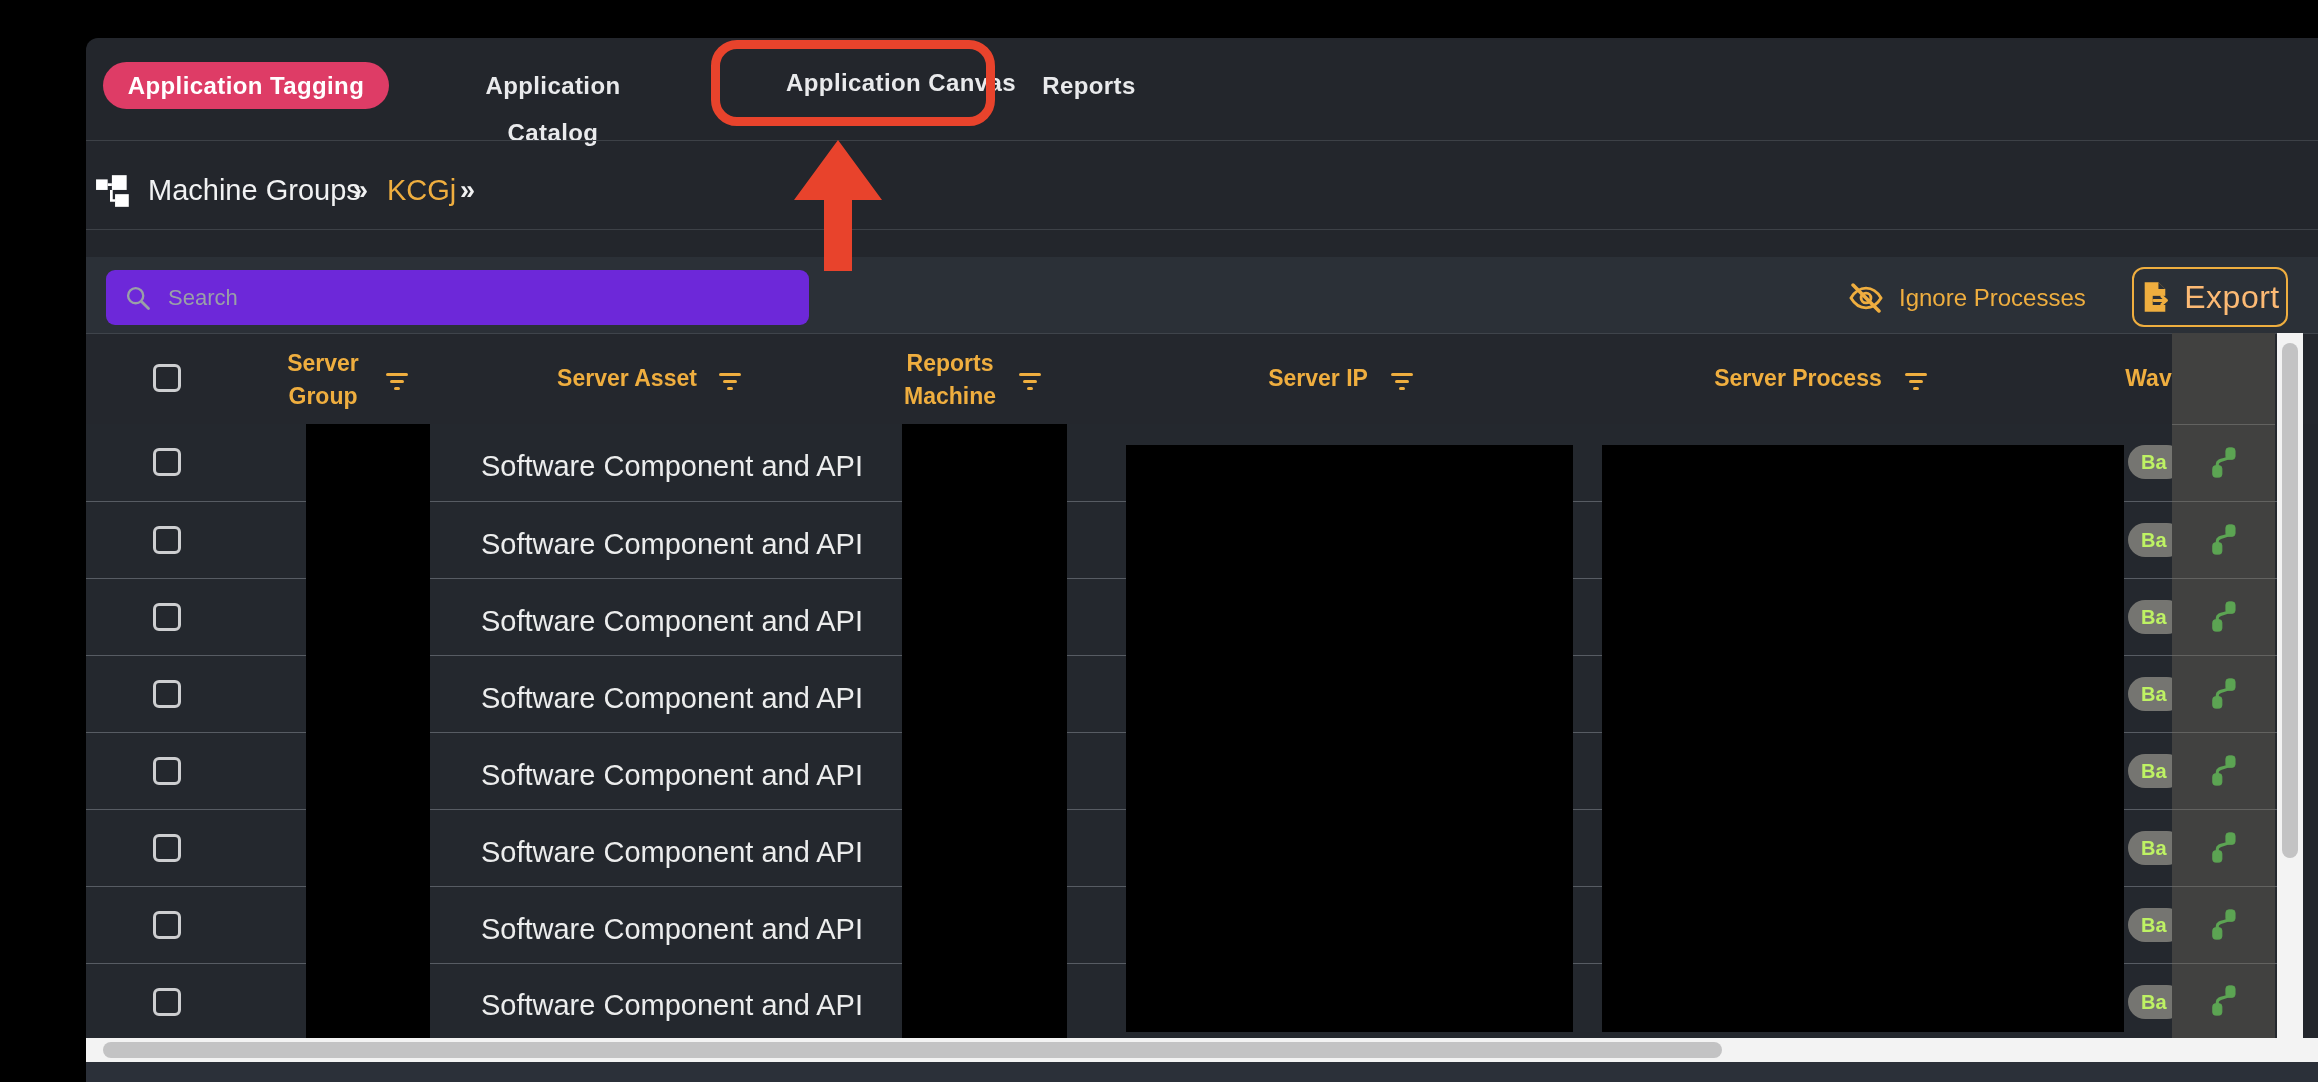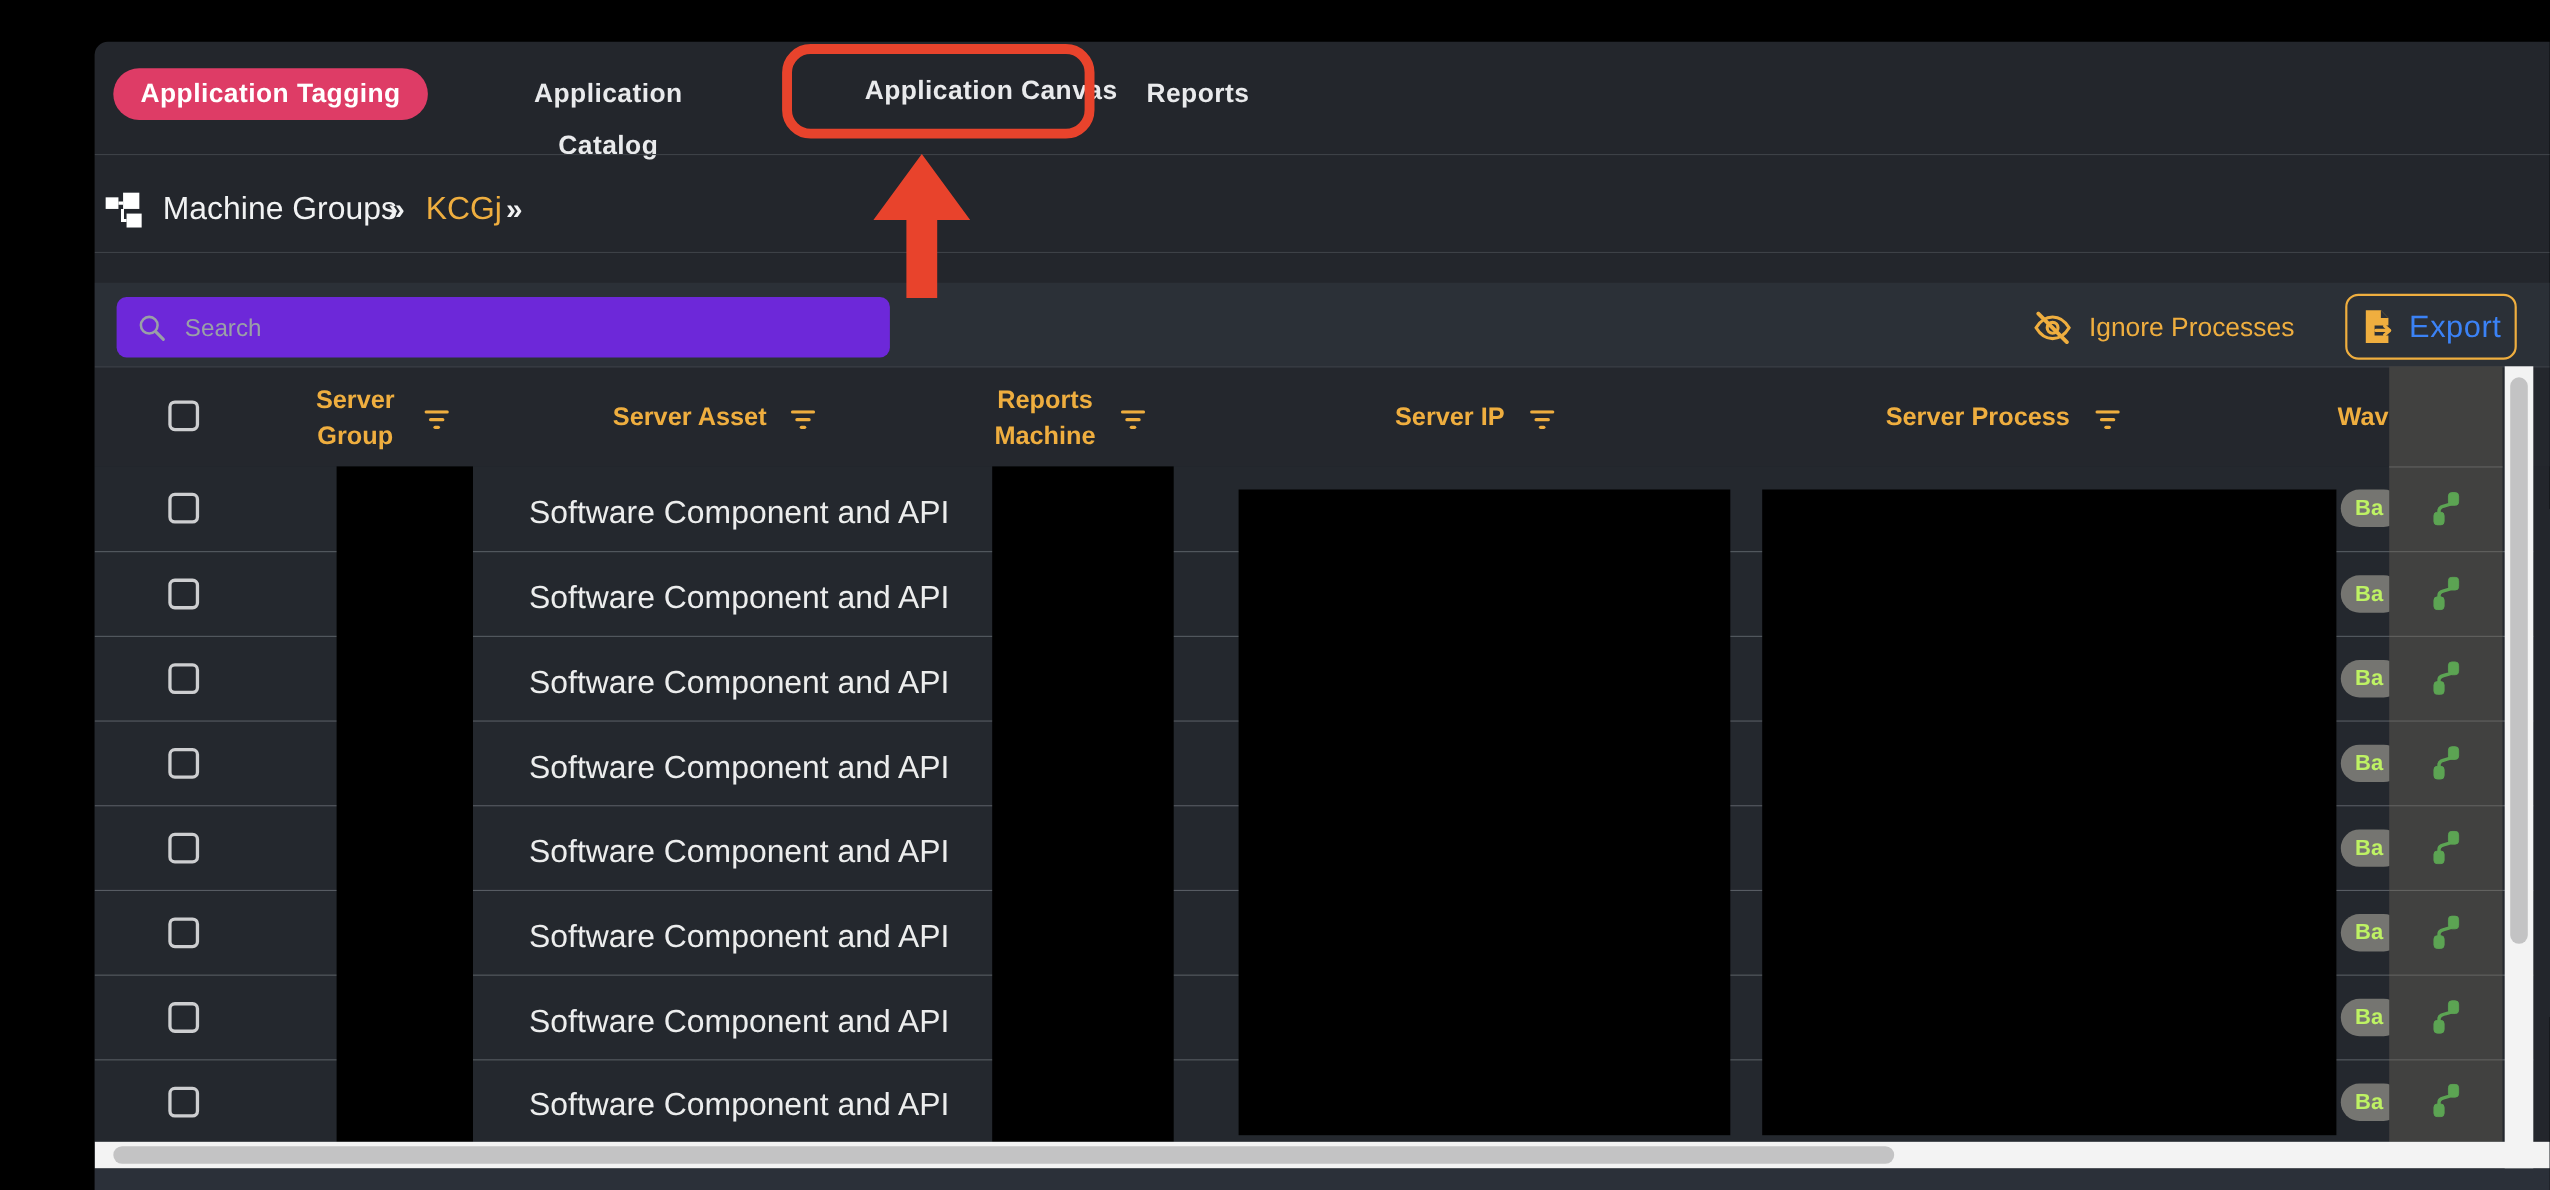--- a/index.html
+++ b/index.html
@@ -30,21 +30,21 @@
   .toolbar{position:absolute;left:0;top:219px;width:2232px;height:76px;background:#2b3037;}
   .searchbox{position:absolute;left:20px;top:232px;width:703px;height:55px;background:#6d28d9;
              border-radius:9px;display:flex;align-items:center;}
   .searchbox input{background:transparent;border:none;outline:none;color:#dfe1e4;
              font-size:22px;font-family:"Liberation Sans",sans-serif;width:600px;}
   .searchbox input::placeholder{color:#9aa0a7;}
   .ignore-btn{position:absolute;left:1762px;top:232px;height:55px;display:flex;align-items:center;
              gap:15px;color:#efae3f;font-size:24px;cursor:pointer;}
   .export-btn{position:absolute;left:2046px;top:229px;width:156px;height:60px;border:2px solid #efae3f;
              border-radius:12px;box-sizing:border-box;display:flex;align-items:center;justify-content:center;
-             gap:14px;color:#3b82f6;font-size:28px;letter-spacing:.5px;cursor:pointer;}
+             gap:14px;color:#fdba74;font-size:32px;letter-spacing:.5px;cursor:pointer;}
 
   
   .thead{position:absolute;left:0;top:295px;width:2232px;height:91px;background:#24272d;
          border-top:1px solid #3f444b;box-sizing:border-box;}
   .th{position:absolute;color:#efae3f;font-size:23px;font-weight:600;text-align:center;}
   .th-1line{top:322px;height:36px;line-height:36px;white-space:nowrap;}
   .th-2line{top:309px;line-height:33px;text-align:center;}
   .filter-ic{position:absolute;top:335px;width:24px;height:18px;cursor:pointer;}
 
   
@@ -167,21 +167,21 @@
       <rect x="9" y="14" width="6" height="3" rx="1.5" fill="#efae3f"></rect>
     </svg>
 
     <div class="th th-1line" style="left:1612px;width:200px;">Server Process</div>
     <svg class="filter-ic" style="left:1818px;" viewBox="0 0 24 18">
       <rect x="1" y="0" width="22" height="3" rx="1.5" fill="#efae3f"></rect>
       <rect x="5" y="7" width="14" height="3" rx="1.5" fill="#efae3f"></rect>
       <rect x="9" y="14" width="6" height="3" rx="1.5" fill="#efae3f"></rect>
     </svg>
 
-    <div class="th th-1line" style="left:2039px;width:47px;overflow:hidden;text-align:left;">Wav</div>
+    <div class="th th-1line" style="left:2039px;width:47px;overflow:hidden;text-align:center;">Wav</div>
 
     <div class="rows">
       <div class="row">
         <div class="checkbox"></div>
         <div class="cell-asset">Software Component and API</div>
         <div class="badge">Ba</div>
       </div>
       <div class="row">
         <div class="checkbox"></div>
         <div class="cell-asset">Software Component and API</div>

